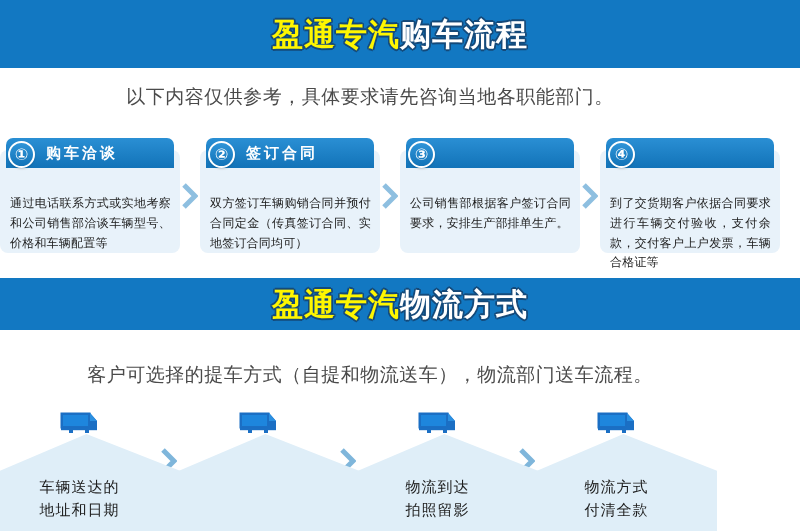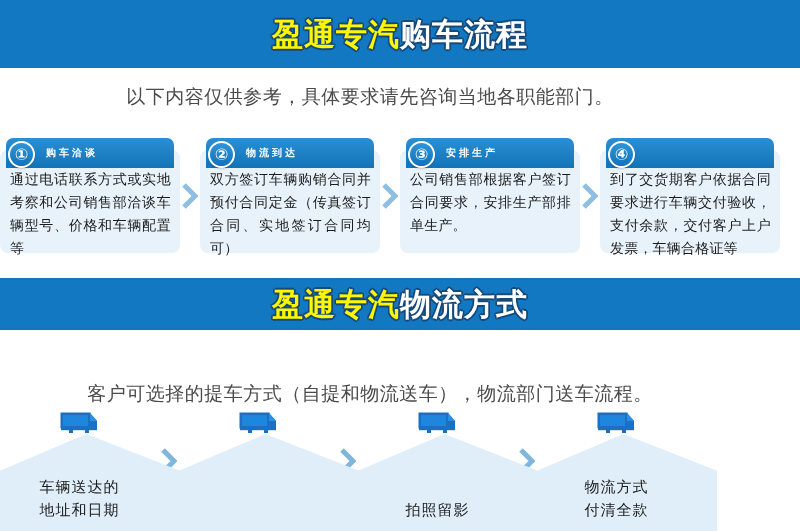--- a/index.html
+++ b/index.html
@@ -62,26 +62,26 @@
     width:27px; height:27px; border-radius:50%;
     border:2px solid #ffffff;
     background:linear-gradient(180deg,#2f95d8 0%, #1273b8 100%);
     color:#ffffff; font-size:16px; font-weight:bold;
     display:flex; align-items:center; justify-content:center;
     box-shadow:0 1px 2px rgba(0,0,0,.18);
   }
   .step-title {
     position:absolute; left:46px; top:0; height:30px;
     display:flex; align-items:center;
-    color:#ffffff; font-size:10px; font-weight:bold; letter-spacing:3px;
+    color:#ffffff; font-size:15px; font-weight:bold; letter-spacing:3px;
     white-space:nowrap;
   }
   .step-text {
-    position:absolute; left:10px; right:9px; top:30px;
-    color:#1c1c1c; font-size:14px; line-height:1.65;
+    position:absolute; left:10px; right:9px; top:56px;
+    color:#1c1c1c; font-size:12px; line-height:1.65;
     letter-spacing:0.2px; text-align:justify;
   }
   .chev {
     width:20px; height:115px; flex:0 0 20px;
     display:flex; align-items:center; justify-content:center;
   }
   .chev svg { display:block; }
 
   
   .logi-row {
@@ -132,35 +132,34 @@
     <div class="chev">
       <svg width="16" height="26" viewBox="0 0 16 26" aria-hidden="true">
         <path d="M2 2 L13 13 L2 24" fill="none" stroke="#8ebfe0" stroke-width="5" stroke-linecap="butt" stroke-linejoin="miter"></path>
       </svg>
     </div>
 
     <div class="step-card">
       <div class="step-body"></div>
       <div class="step-head"></div>
       <div class="step-num">②</div>
-      <div class="step-title">物流到达</div>
+      <div class="step-title">签订合同</div>
       <div class="step-text">双方签订车辆购销合同并预付合同定金（传真签订合同、实地签订合同均可）</div>
     </div>
 
     <div class="chev">
       <svg width="16" height="26" viewBox="0 0 16 26" aria-hidden="true">
         <path d="M2 2 L13 13 L2 24" fill="none" stroke="#8ebfe0" stroke-width="5"></path>
       </svg>
     </div>
 
     <div class="step-card">
       <div class="step-body"></div>
       <div class="step-head"></div>
       <div class="step-num">③</div>
-      <div class="step-title">安排生产</div>
       <div class="step-text">公司销售部根据客户签订合同要求，安排生产部排单生产。</div>
     </div>
 
     <div class="chev">
       <svg width="16" height="26" viewBox="0 0 16 26" aria-hidden="true">
         <path d="M2 2 L13 13 L2 24" fill="none" stroke="#8ebfe0" stroke-width="5"></path>
       </svg>
     </div>
 
     <div class="step-card">
@@ -171,21 +170,21 @@
     </div>
 
   </div>
 
   <div class="banner" style="top:278px;height:52px;">
     <div class="banner-title">
       <span class="brand">盈通专汽</span><span class="rest">物流方式</span>
     </div>
   </div>
 
-  <div class="subtitle" style="top:381px;">客户可选择的提车方式（自提和物流送车），物流部门送车流程。</div>
+  <div class="subtitle" style="top:362px;">客户可选择的提车方式（自提和物流送车），物流部门送车流程。</div>
 
   <div class="logi-row">
 
     <div class="logi-card">
       <div class="pent"></div>
       <div class="truck">
         <svg width="44" height="26" viewBox="0 0 44 26" aria-hidden="true">
           <rect x="3" y="3" width="29" height="15" fill="#1b6fc4" stroke="#1b6fc4" stroke-width="1"></rect>
           <rect x="5" y="5" width="25" height="11" fill="#1e86dd"></rect>
           <path d="M32 3 L39 11 L39 18 L32 18 Z" fill="#1b6fc4"></path>
@@ -235,20 +234,21 @@
           <rect x="3" y="3" width="29" height="15" fill="#1b6fc4" stroke="#1b6fc4" stroke-width="1"></rect>
           <rect x="5" y="5" width="25" height="11" fill="#1e86dd"></rect>
           <path d="M32 3 L39 11 L39 18 L32 18 Z" fill="#1b6fc4"></path>
           <path d="M32 3 L39 11 L32 11 Z" fill="#2b8fe0"></path>
           <rect x="3" y="18" width="36" height="2.2" fill="#1b6fc4"></rect>
           <rect x="11" y="20" width="4" height="3" fill="#1b6fc4"></rect>
           <rect x="27" y="20" width="4" height="3" fill="#1b6fc4"></rect>
         </svg>
       </div>
       <div class="logi-text">
+        <div>物流到达</div>
         <div>拍照留影</div>
       </div>
     </div>
 
     <div class="logi-chev">
       <svg width="16" height="26" viewBox="0 0 16 26" aria-hidden="true">
         <path d="M2 2 L13 13 L2 24" fill="none" stroke="#7fb6db" stroke-width="5"></path>
       </svg>
     </div>
 

